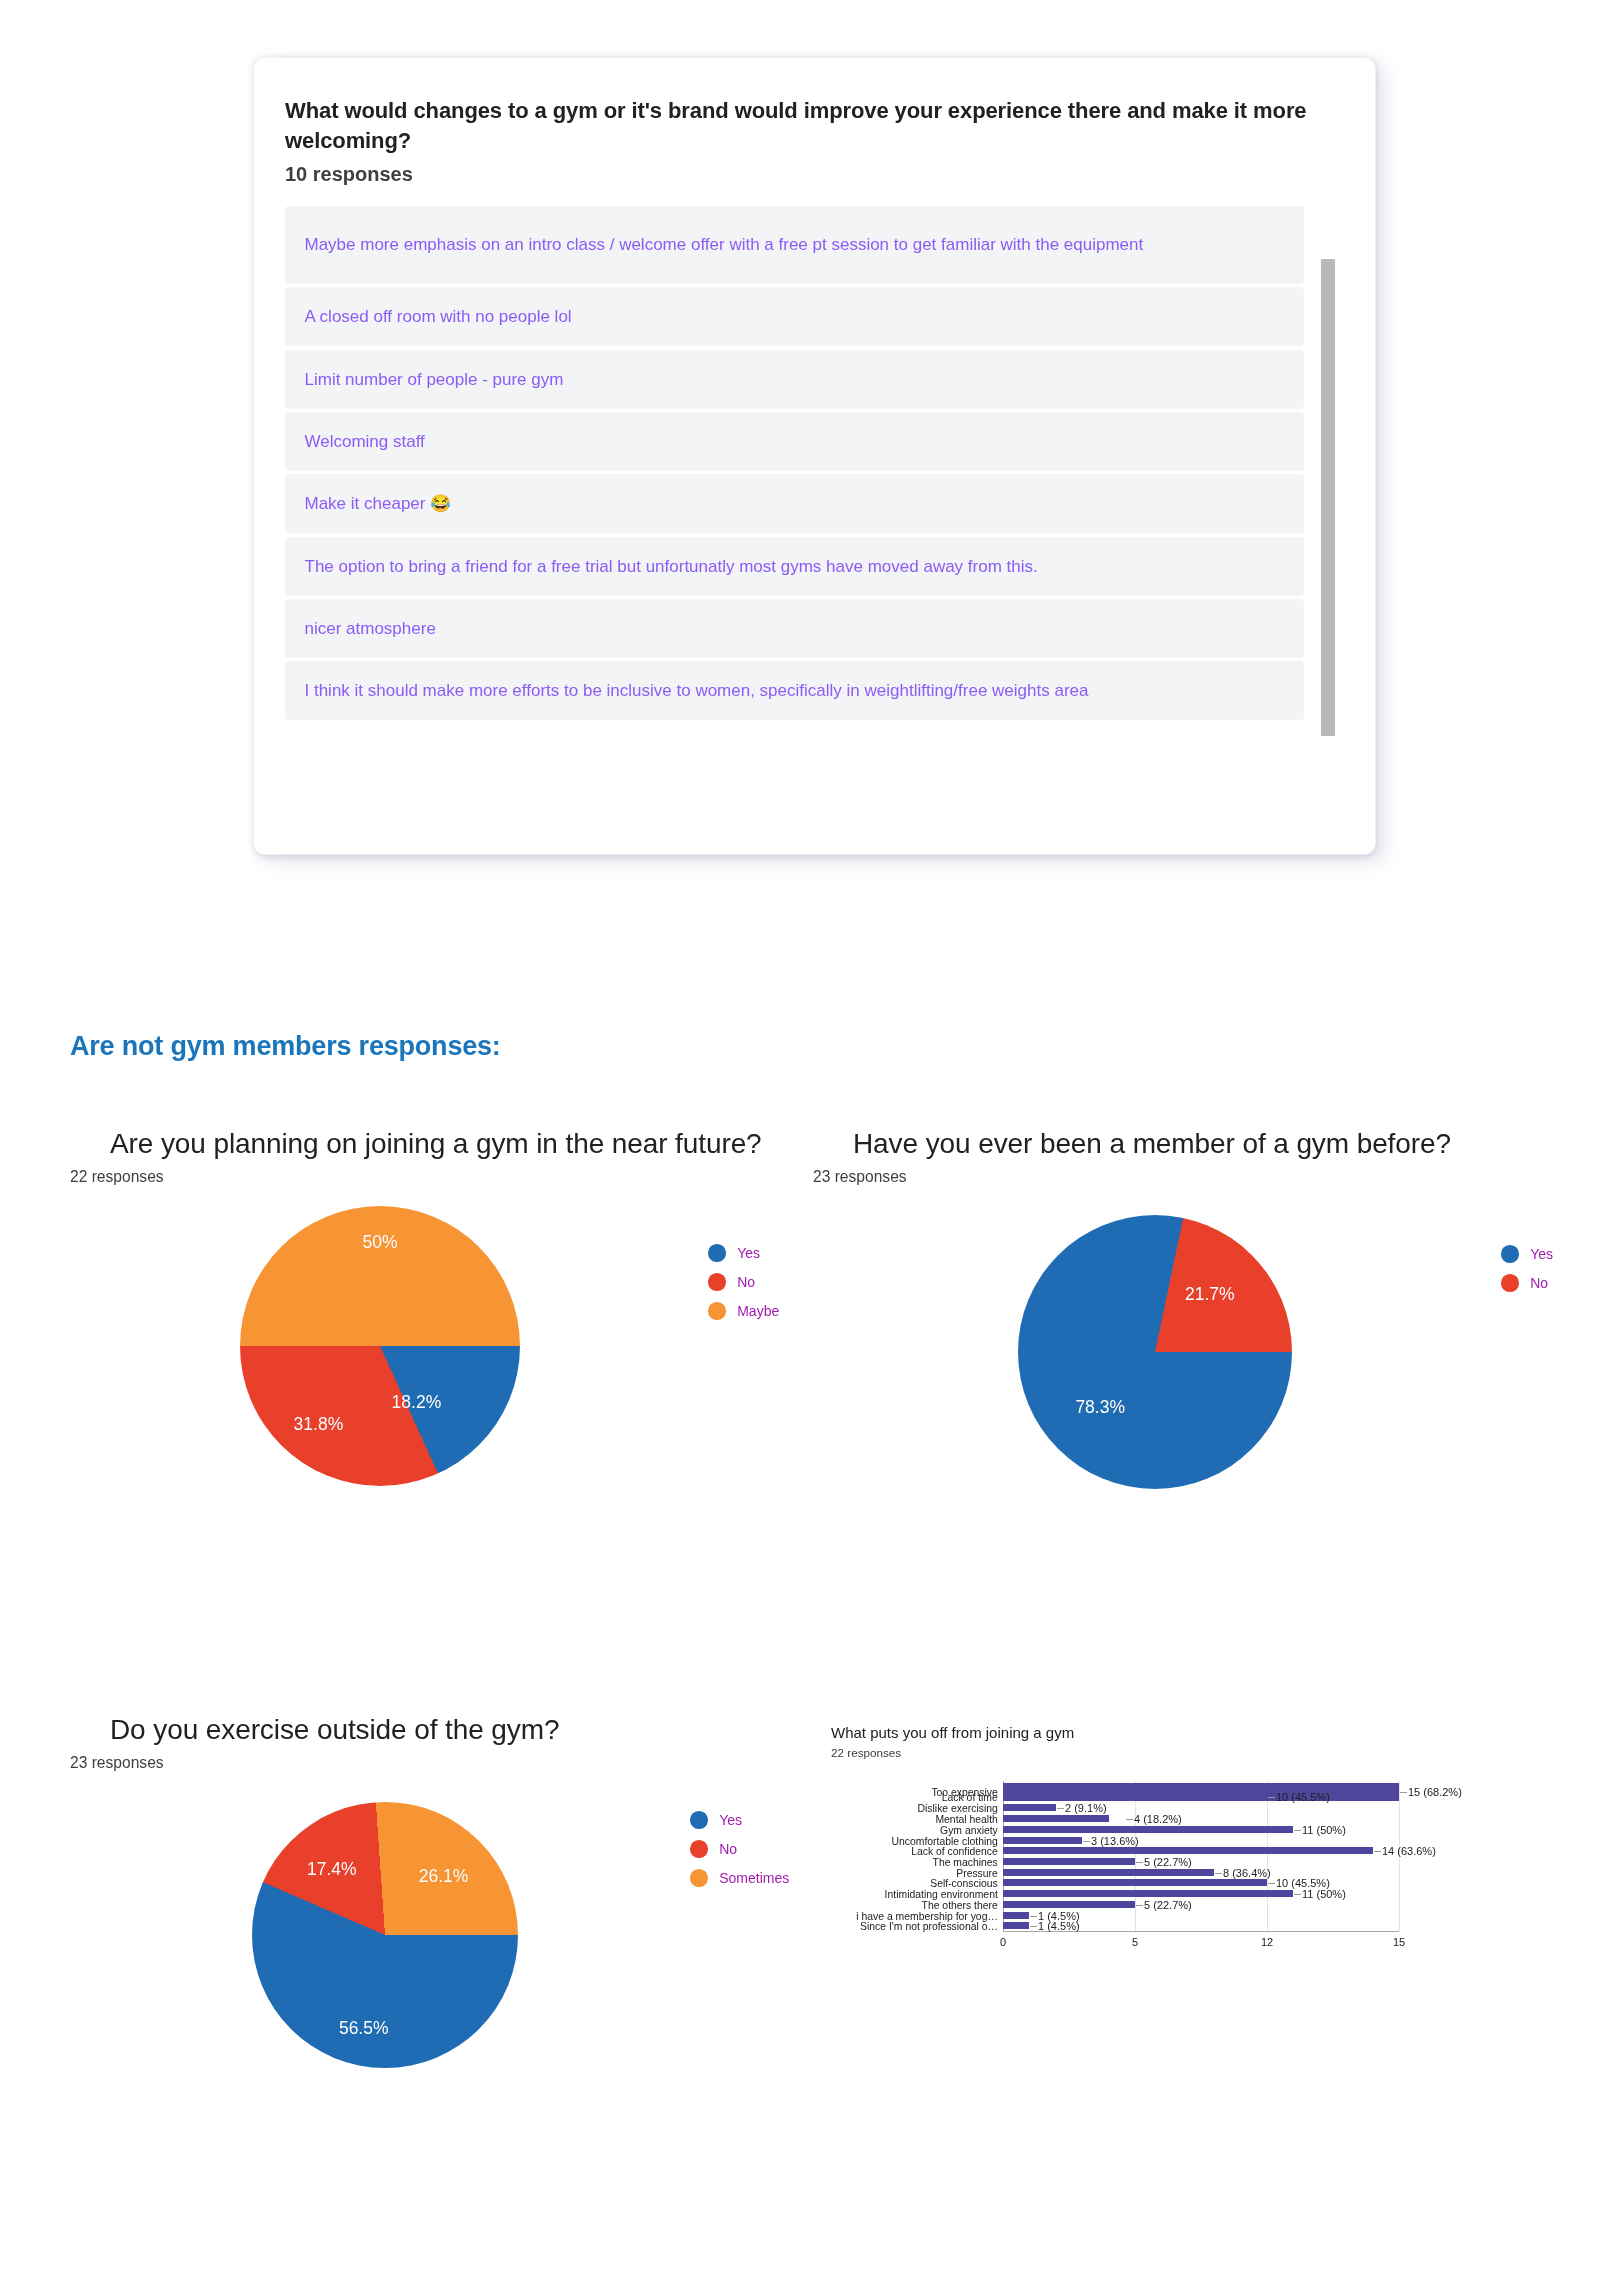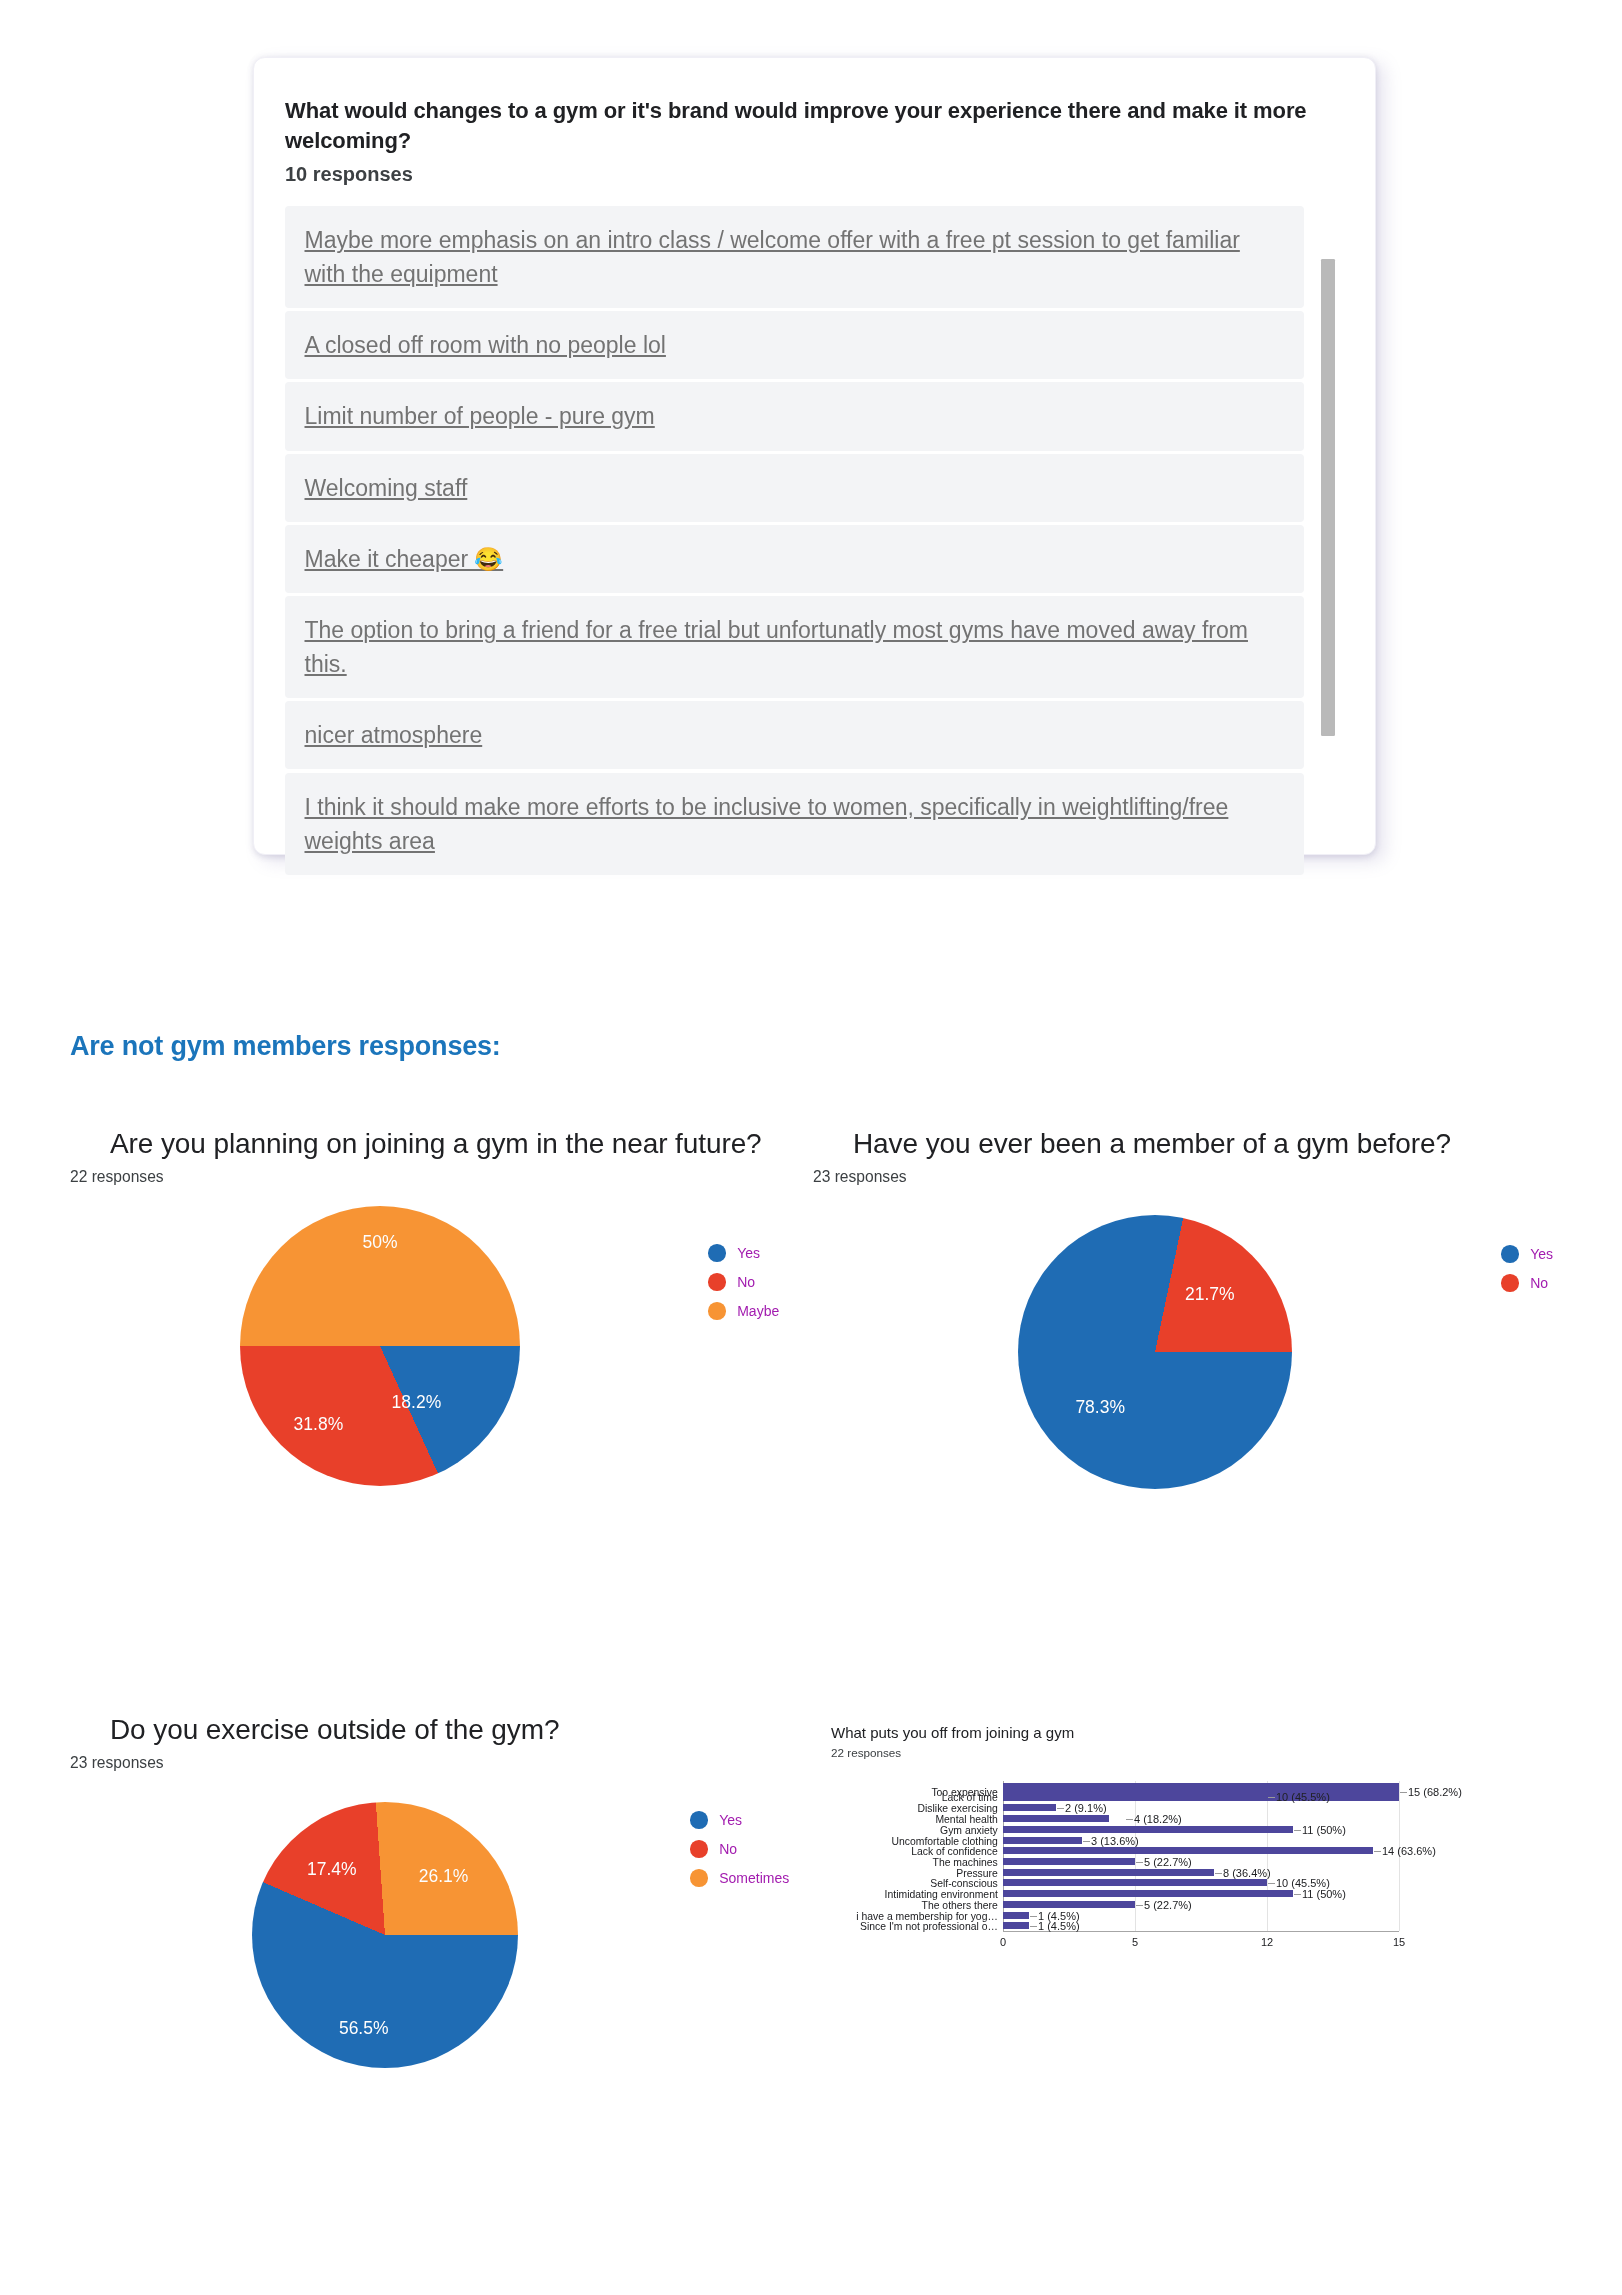--- a/index.html
+++ b/index.html
@@ -31,25 +31,25 @@
     font-size: 20px; color: #3c4043; font-weight: 700;
   }
   .resp-list {
     position: absolute; left: 31px; top: 148px; width: 1019px;
   }
   .resp-item {
     background: #f3f4f6;
     border-radius: 3.9px;
     margin-bottom: 3.2px;
     padding: 17px 19.5px;
-    font-size: 23px;
-    color: #737373;
+    font-size: 17px;
+    color: #8b5cf6;
     line-height: 1.48;
     min-height: 58px;
-    display: flex; align-items: center; text-decoration: underline;
+    display: flex; align-items: center;
   }
   .resp-item.tall { min-height: 78px; }
   .resp-scrollbar-track {
     position: absolute; right: 40px; top: 151px; width: 14.3px; height: 584px;
     background: transparent;
   }
   .resp-scrollbar-thumb {
     position: absolute; right: 40px; top: 201px; width: 14.3px; height: 477px;
     background: #b9b9b9; border-radius: 1.3px;
   }

